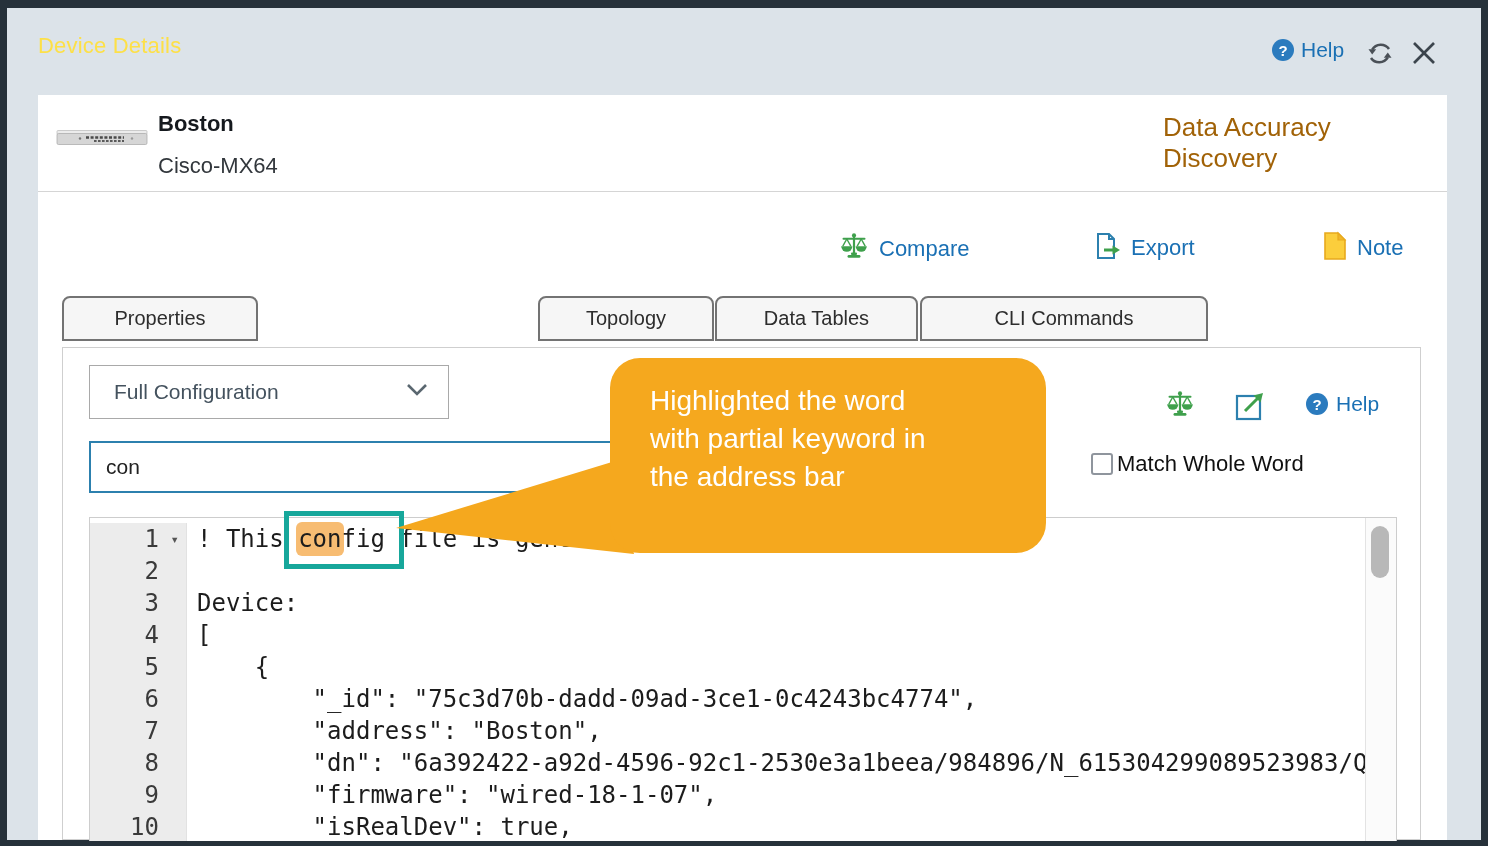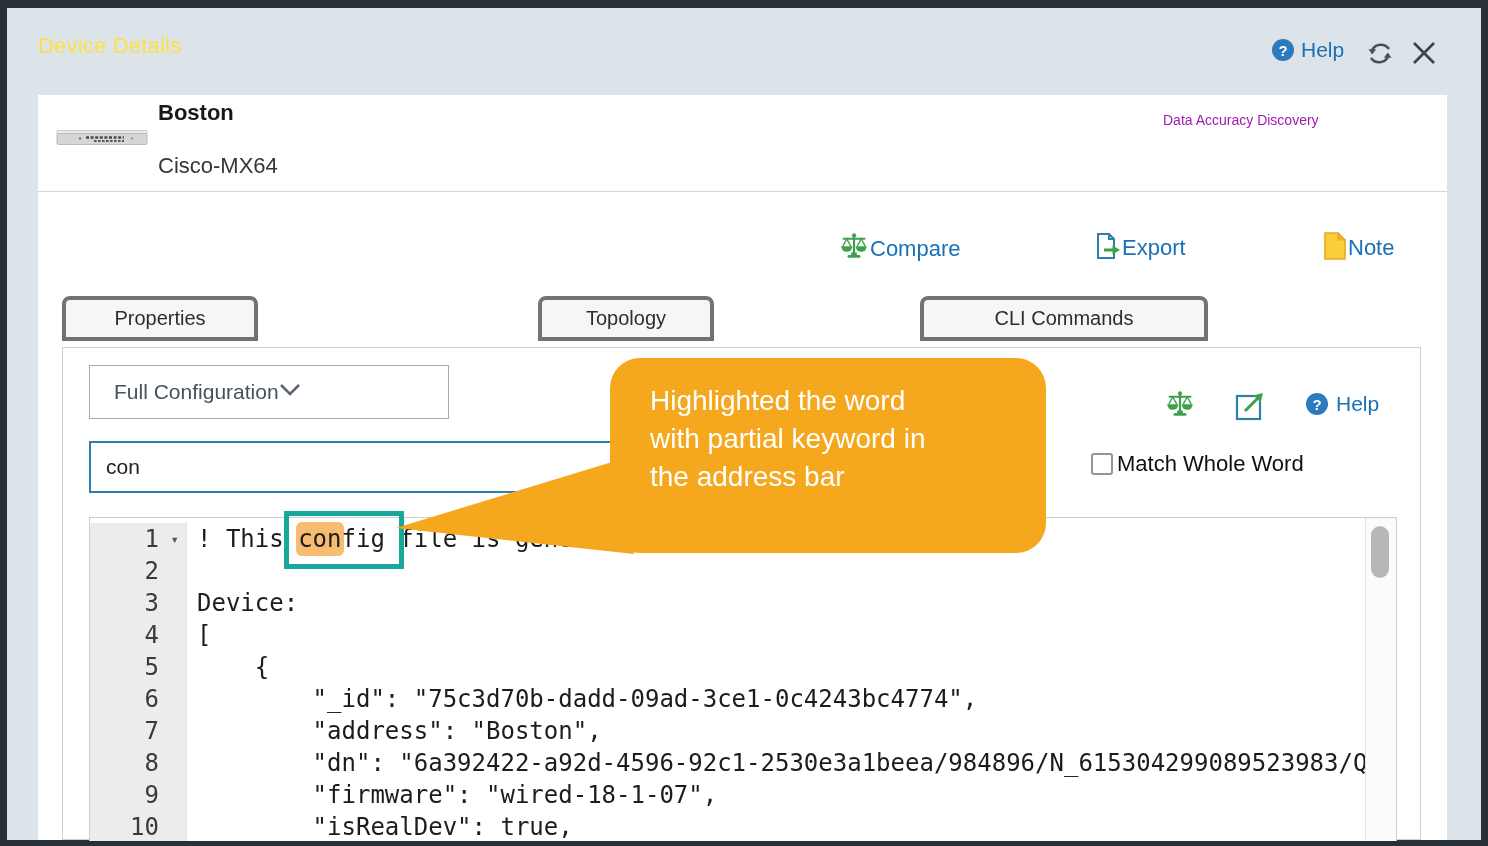--- a/index.html
+++ b/index.html
@@ -14,37 +14,37 @@
   .app-bg{left:7px;top:8px;width:1474px;height:832px;background:#dce3e9}
   .dlg-title{left:38px;top:33px;font-size:22px;color:#fde047;letter-spacing:.2px}
   .top-help{left:1272px;top:38px;display:flex;align-items:center;gap:7px;cursor:pointer}
   .help-circle{width:22px;height:22px;border-radius:50%;background:#2b7bbe;color:#fff;
     font-size:15px;font-weight:bold;display:flex;align-items:center;justify-content:center}
   .link-text{color:#1a70b4;font-size:21px}
   .icon-btn{cursor:pointer}
   
   .main-panel{left:38px;top:95px;width:1409px;height:745px;background:#fff}
   .device-header{left:0;top:0;width:100%;height:96px;border-bottom:1px solid #d5d5d5}
-  .device-name{left:120px;top:5px;font-size:22px;font-weight:bold;color:#15191e}
+  .device-name{left:120px;top:16px;font-size:22px;font-weight:bold;color:#15191e}
   .device-model{left:120px;top:58px;font-size:22px;color:#32373c}
-  .dad-link{left:1125px;top:17px;font-size:14px;color:#a21caf;cursor:pointer}
-  
-  .action{display:flex;align-items:center;cursor:pointer}
+  .dad-link{left:1125px;top:17px;font-size:26px;color:#a16207;cursor:pointer}
+  
+  .action{display:flex;align-items:center;gap:9px;cursor:pointer}
   .action .link-text{font-size:22px}
   
-  .tab{top:201px;height:45px;background:#f6f6f6;border:4px solid #737373;
+  .tab{top:201px;height:45px;background:#f6f6f6;border:2px solid #737373;
     border-radius:8px 8px 0 0;display:flex;align-items:center;justify-content:center;
     font-size:20px;color:#2d2d2d;cursor:pointer;z-index:2;box-sizing:border-box}
   .tab.active{top:193px;height:55px;background:#fff;border-bottom:none;
     font-size:21px;font-weight:bold;color:#101010;z-index:4}
   .tab-panel{left:24px;top:252px;width:1359px;height:493px;background:#fff;
     border:1px solid #cfcfcf;box-sizing:border-box;z-index:1}
   
   .dropdown{left:26px;top:17px;width:360px;height:54px;border:1px solid #a9a9a9;
-    box-sizing:border-box;display:flex;align-items:center;justify-content:flex-start;
+    box-sizing:border-box;display:flex;align-items:center;justify-content:space-between;
     padding:0 20px 0 24px;cursor:pointer;background:#fff}
   .dropdown-label{font-size:21px;color:#44525e}
   .search-input{left:26px;top:93px;width:952px;height:52px;border:2px solid #2c80ae;
     box-sizing:border-box;font-size:21px;color:#222;padding:0 0 0 15px;outline:none;
     font-family:"Liberation Sans",sans-serif;background:#fff}
   .tool-help{left:1243px;top:44px;display:flex;align-items:center;gap:8px;cursor:pointer}
   .mww{left:1028px;top:103px;display:flex;align-items:center;gap:4px}
   .mww input{appearance:none;-webkit-appearance:none;width:22px;height:22px;margin:0;
     border:2px solid #8f959d;border-radius:3px;background:#fff;cursor:pointer}
   .mww-label{font-size:22px;color:#101010}
@@ -156,20 +156,21 @@
       <svg width="26" height="30" viewBox="0 0 26 30">
         <path d="M3,2 h13 l7,7 v19 h-20 z" fill="#fbce3c" stroke="#e8a91d" stroke-width="1.6"></path>
         <path d="M16,2 v7 h7 z" fill="#f0b62a" stroke="#e8a91d" stroke-width="1.2"></path>
       </svg>
     </span>
     <span class="link-text">Note</span>
   </div>
 
   <div class="abs tab" style="left:24px;width:196px">Properties</div>
   <div class="abs tab" style="left:500px;width:176px">Topology</div>
+  <div class="abs tab" style="left:677px;width:203px">Data Tables</div>
   <div class="abs tab" style="left:882px;width:288px">CLI Commands</div>
 
   <div class="abs tab-panel">
 
     <div class="abs dropdown">
       <span class="dropdown-label">Full Configuration</span>
       <span>
         <svg width="22" height="14" viewBox="0 0 22 14">
           <polyline points="2,2 11,11 20,2" fill="none" stroke="#5a6770" stroke-width="2.6"></polyline>
         </svg>

